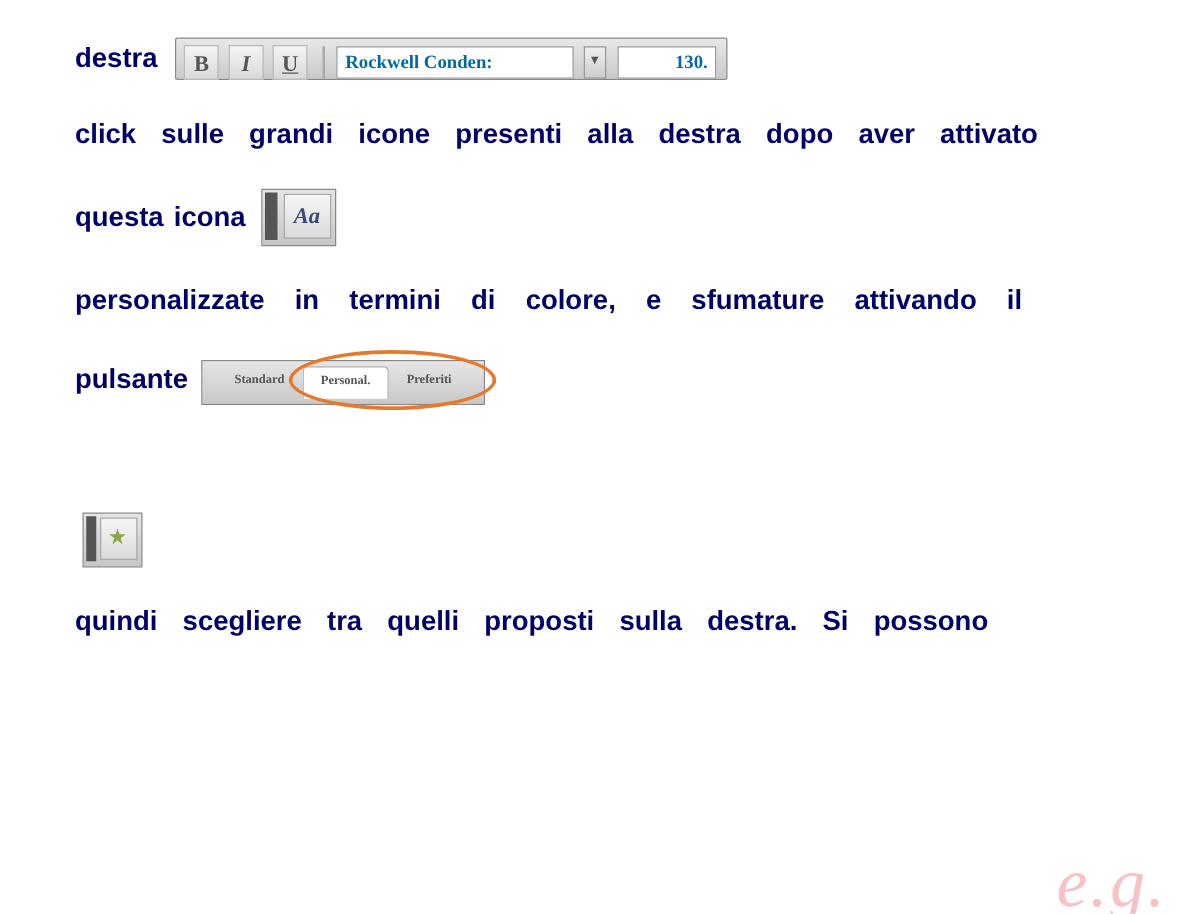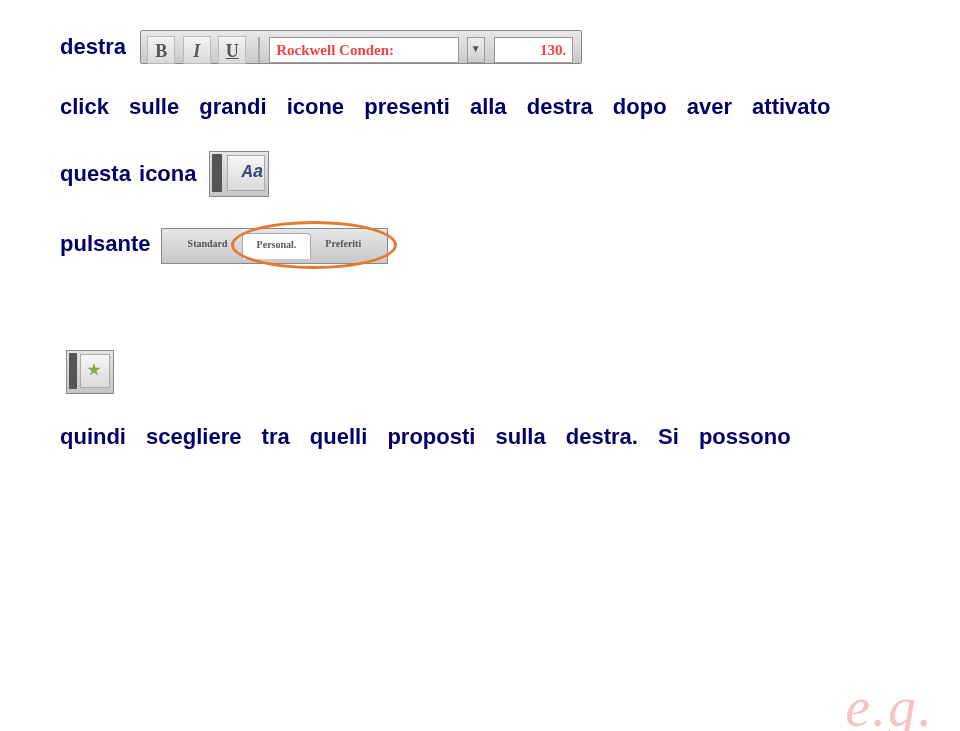--- a/index.html
+++ b/index.html
@@ -65,21 +65,21 @@
   vertical-align: middle;
   margin: 0 4px;
 }
 .tb1-dropdown {
   display: inline-block;
   height: 26px;
   background: #fff;
   border: 1px solid #999;
   font-size: 15px;
   font-family: Georgia, serif;
-  color: #ef4444;
+  color: #0369a1;
   padding: 0 6px;
   line-height: 24px;
   vertical-align: middle;
   margin-right: 2px;
   box-sizing: border-box;
 }
 .tb1-arrow {
   display: inline-block;
   width: 18px;
   height: 26px;
@@ -113,22 +113,22 @@
   background: #555;
 }
 .aa-inner {
   position: absolute;
   right: 3px;
   top: 3px;
   width: 36px;
   height: 34px;
   background: linear-gradient(#f6f6f6,#dadada);
   border: 1px solid #aaa;
-  text-align: right;
-  font-family: Liberation Mono, monospace;
+  text-align: center;
+  font-family: Liberation Serif, serif;
   font-size: 18px;
   font-style: italic;
   color: #3a4a7a;
   line-height: 32px;
 }
 
 .tabs {
   display: inline-block;
   position: relative;
   vertical-align: middle;
@@ -238,20 +238,21 @@
 
   <div class="line justify" style="word-spacing:14px;">click sulle grandi icone presenti alla destra dopo aver attivato</div>
 
   <div class="line justify" style="word-spacing:2px;">
     <span class="text">questa icona </span>
     <span class="aa-icon inline-img">
       <span class="aa-inner">Aa</span>
     </span>
   </div>
 
+  <div class="line justify" style="word-spacing:18px;">personalizzate in termini di colore, e sfumature attivando il</div>
 
   <div class="line" style="margin-bottom:86px;">
     <span class="text">pulsante</span>
     <span class="tabs inline-img">
       <span class="tabs-bar">
         <span class="tab">Standard</span>
         <span class="tab active">Personal.</span>
         <span class="tab">Preferiti</span>
       </span>
       <span class="tab-circle"></span>

